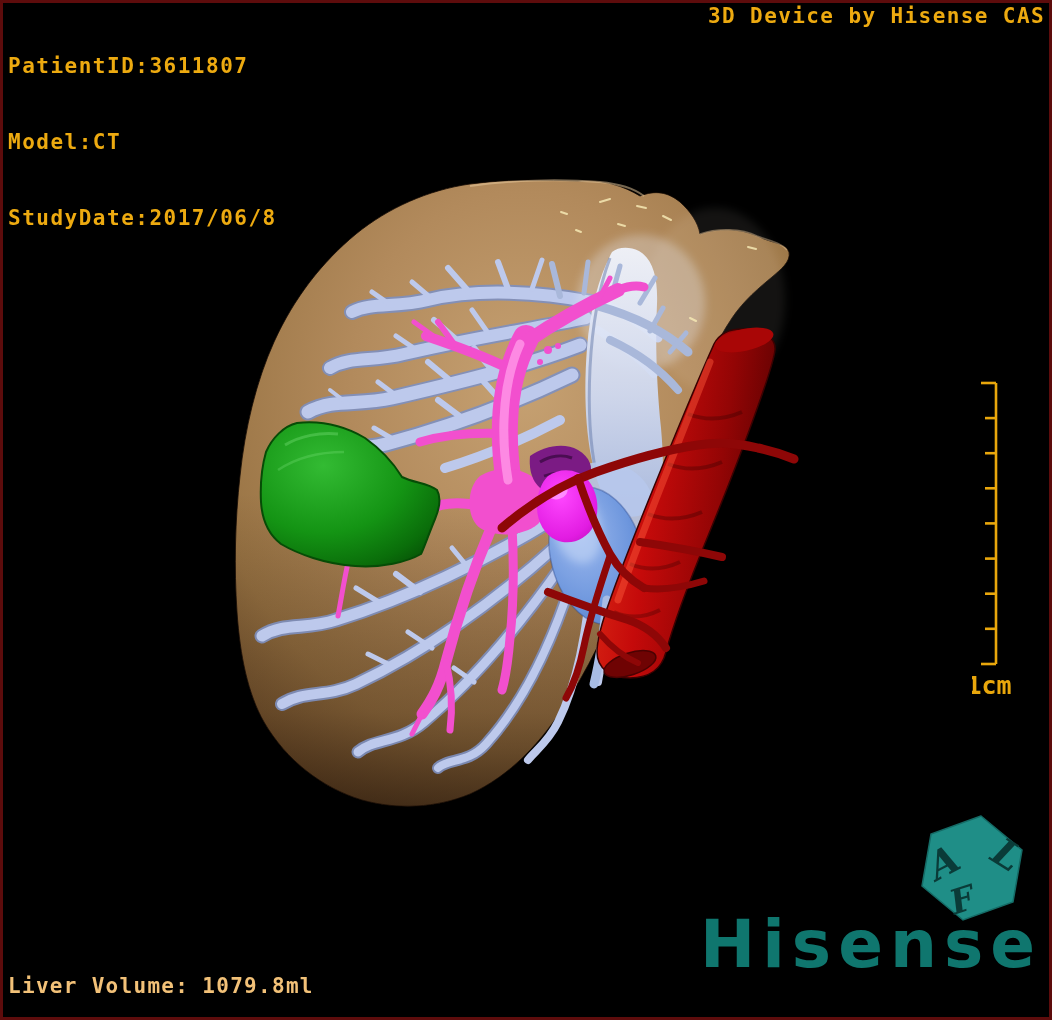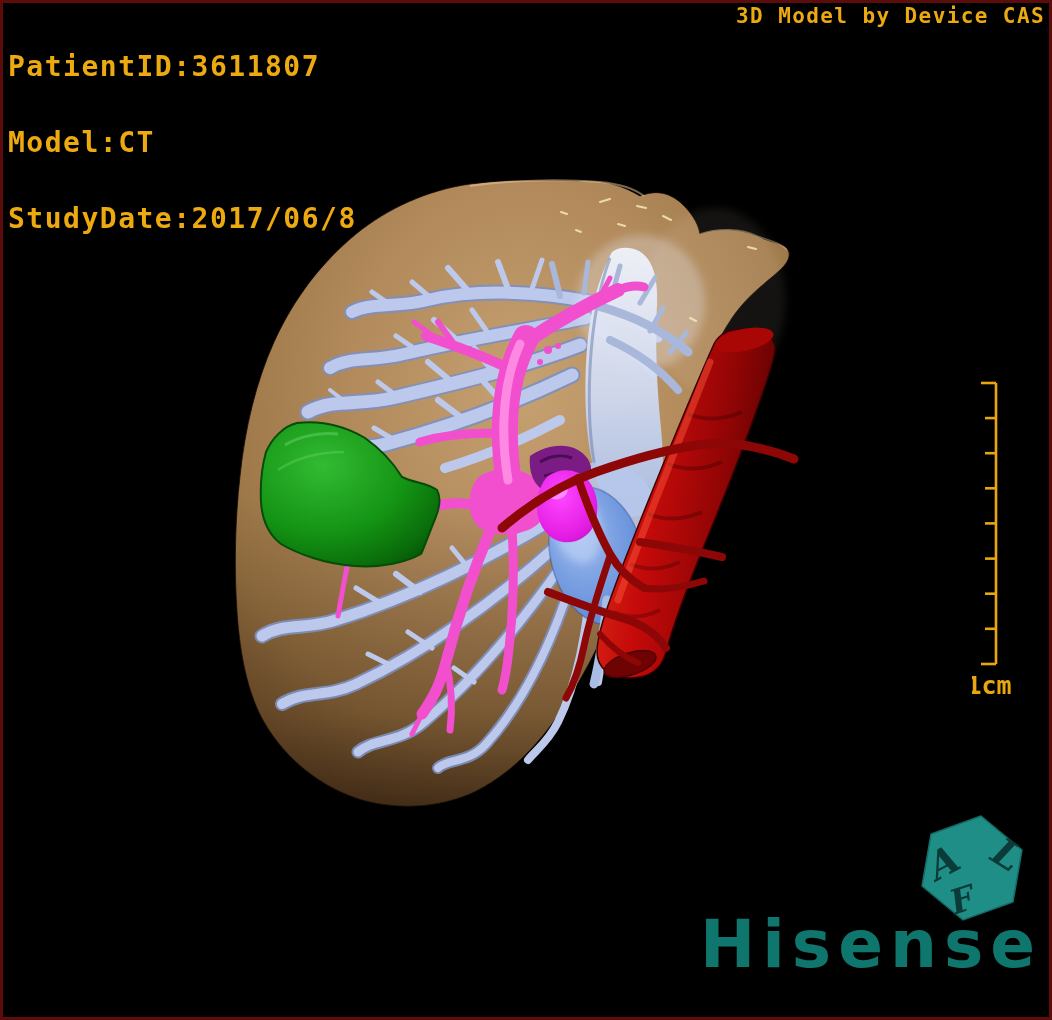--- a/index.html
+++ b/index.html
@@ -2,21 +2,21 @@
 <html><head>
 <meta charset="utf-8">
 <style>
   html,body{margin:0;padding:0;background:#000;}
   #app{position:relative;width:1052px;height:1020px;background:#000;overflow:hidden;
        font-family:"DejaVu Sans Mono","Liberation Mono",monospace;}
   #viewport{position:absolute;inset:0;cursor:grab;}
   #modelSvg{position:absolute;left:0;top:0;}
 
   .patient-info{position:absolute;left:8px;top:3px;color:#edaa10;
-    font-size:28px;font-weight:bold;letter-spacing:1.5px;line-height:25.4px;white-space:pre;}
+    font-size:21px;font-weight:bold;letter-spacing:1.5px;line-height:25.4px;white-space:pre;}
   .watermark{position:absolute;right:7px;top:4px;color:#edaa10;
     font-size:21px;font-weight:bold;letter-spacing:1.4px;}
   .volume{position:absolute;left:8px;top:974px;color:#f2c178;
     font-size:21px;font-weight:bold;letter-spacing:1.3px;}
   .volume .lbl{margin-right:13px;}
 
   .scalebar{position:absolute;left:972px;top:376px;}
   .scalebar text{font-family:"DejaVu Sans Mono","Liberation Mono",monospace;
     font-size:25px;font-weight:bold;fill:#e9a70c;}
 
@@ -273,22 +273,25 @@
       </g>
     </svg>
   </div>
 
   <div class="patient-info">
     <div>PatientID:3611807</div>
     <div>Model:CT</div>
     <div>StudyDate:2017/06/8</div>
   </div>
 
-  <div class="watermark">3D Model by Device CAS</div>
-
+  <div class="watermark">3D Device by Hisense CAS</div>
+
+  <div class="volume">
+    <span class="lbl">Liver Volume:</span><span>1079.8ml</span>
+  </div>
 
   <svg class="scalebar" width="50" height="330">
     <g stroke="#e9a70c" stroke-width="2.6" fill="none">
       <path d="M24,7 L24,288"></path>
       <path d="M9,7 L24,7"></path>
       <path d="M9,288 L24,288"></path>
       <path d="M13,42.1 L24,42.1"></path>
         <path d="M13,77.2 L24,77.2"></path>
       <path d="M13,112.3 L24,112.3"></path>
         <path d="M13,147.4 L24,147.4"></path>

